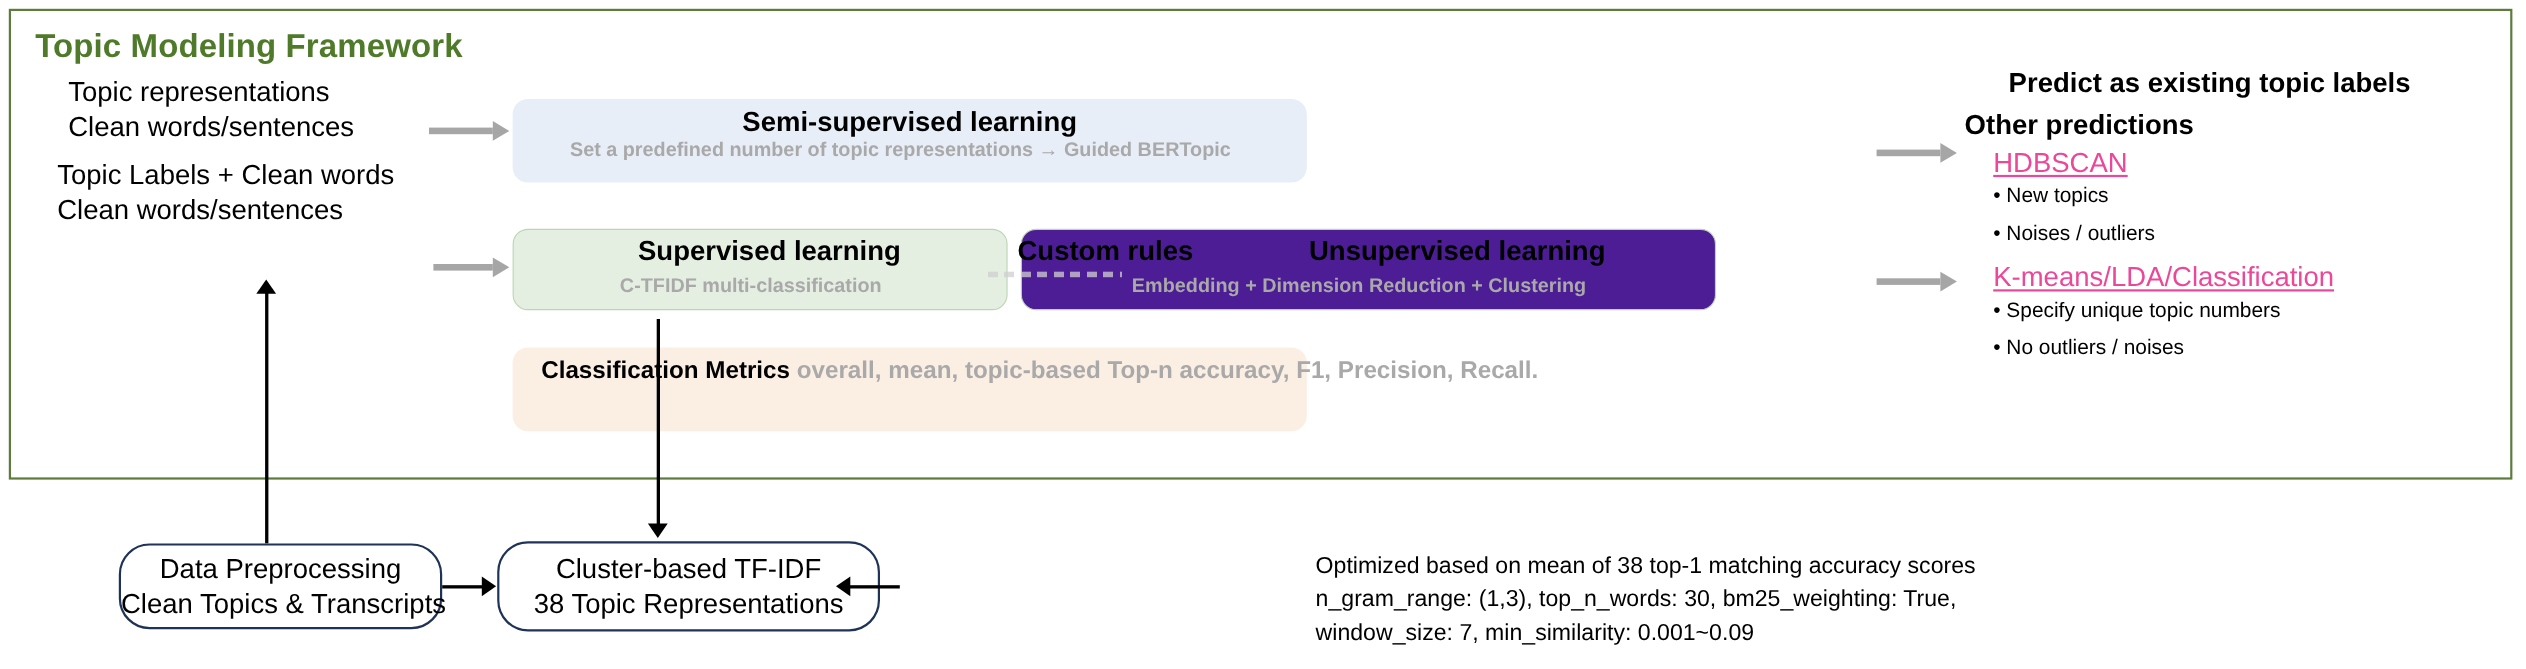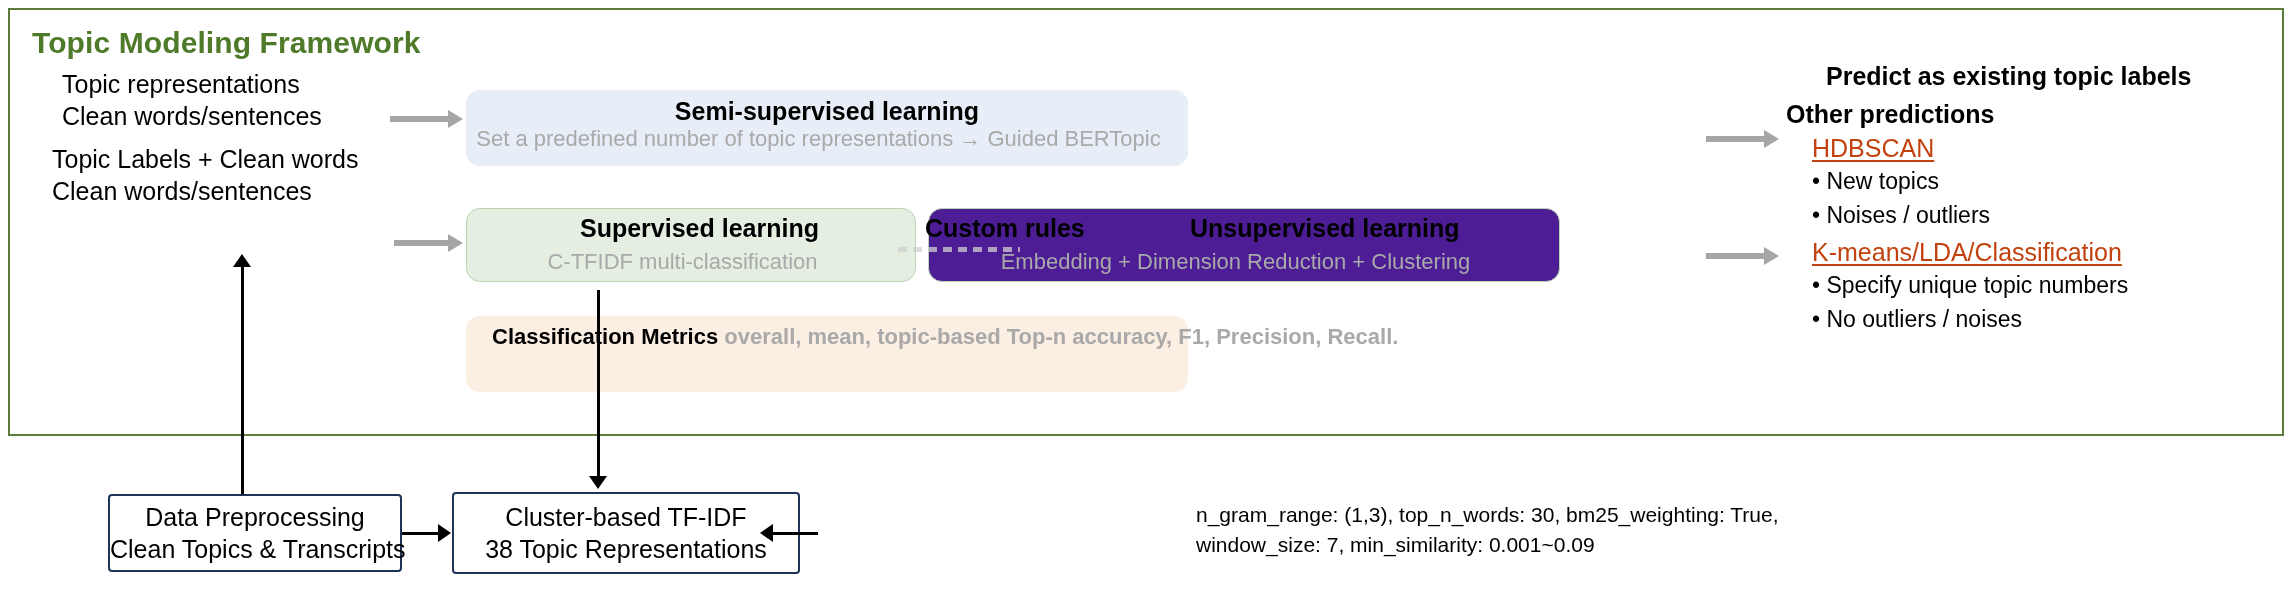--- a/index.html
+++ b/index.html
@@ -54,21 +54,21 @@
     left:466px;top:316px;width:722px;height:76px;
     background:#fbeee3;
   }
 
   .box-title{
     position:absolute;left:0;right:0;text-align:center;
     font-size:25px;font-weight:bold;color:#000;white-space:nowrap;
   }
   .box-sub{
     position:absolute;left:0;right:17px;text-align:center;
-    font-size:22px;font-weight:normal;color:#a9a9a9;white-space:nowrap;
+    font-size:18px;font-weight:bold;color:#a9a9a9;white-space:nowrap;
   }
 
   
   .float-title{
     font-size:25px;font-weight:bold;color:#000;white-space:nowrap;
   }
 
   
   #ghost-strip{
     left:898px;top:247px;width:122px;height:5px;
@@ -76,27 +76,27 @@
     opacity:.75;
   }
 
   
   .metric-row{position:absolute;left:26px;white-space:nowrap;font-size:22px;}
   .metric-strong{font-weight:bold;color:#000;}
   .metric-light{font-weight:bold;color:#a9a9a9;}
 
   
   .out-head{font-size:25px;font-weight:bold;color:#000;white-space:nowrap;}
-  .out-sub{font-size:25px;color:#c2410c;white-space:nowrap;
+  .out-sub{font-size:25px;color:#ec4899;white-space:nowrap;
            text-decoration:underline;text-underline-offset:3px;}
-  .out-item{font-size:23px;color:#000;white-space:nowrap;}
+  .out-item{font-size:19px;color:#000;white-space:nowrap;}
 
   
   .flowbox{
-    box-sizing:border-box;border:2.5px solid #1f3358;border-radius:4px;
+    box-sizing:border-box;border:2.5px solid #1f3358;border-radius:28px;
     background:#fff;text-align:center;
     display:flex;flex-direction:column;justify-content:center;
   }
   .flowbox div{font-size:25px;color:#000;line-height:1.3;white-space:nowrap;}
   #preproc-box{left:108px;top:494px;width:294px;height:78px;}
   #ctfidf-box{left:452px;top:492px;width:348px;height:82px;}
 
   
   .bline{background:#000;}
 
@@ -195,15 +195,16 @@
 
 <div class="abs flowbox" id="ctfidf-box">
   <div>Cluster-based TF-IDF</div>
   <div>38 Topic Representations</div>
 </div>
 
 <div class="abs bline" style="left:772px;top:532px;width:46px;height:2.5px;"></div>
 <div class="abs arrowhead-left" style="left:760px;top:524px;"></div>
 
 <div class="abs" id="notes-block">
+  <div>Optimized based on mean of 38 top-1 matching accuracy scores</div>
   <div>n_gram_range: (1,3), top_n_words: 30, bm25_weighting: True,</div>
   <div>window_size: 7, min_similarity: 0.001~0.09</div>
 </div>
 
 </body></html>

